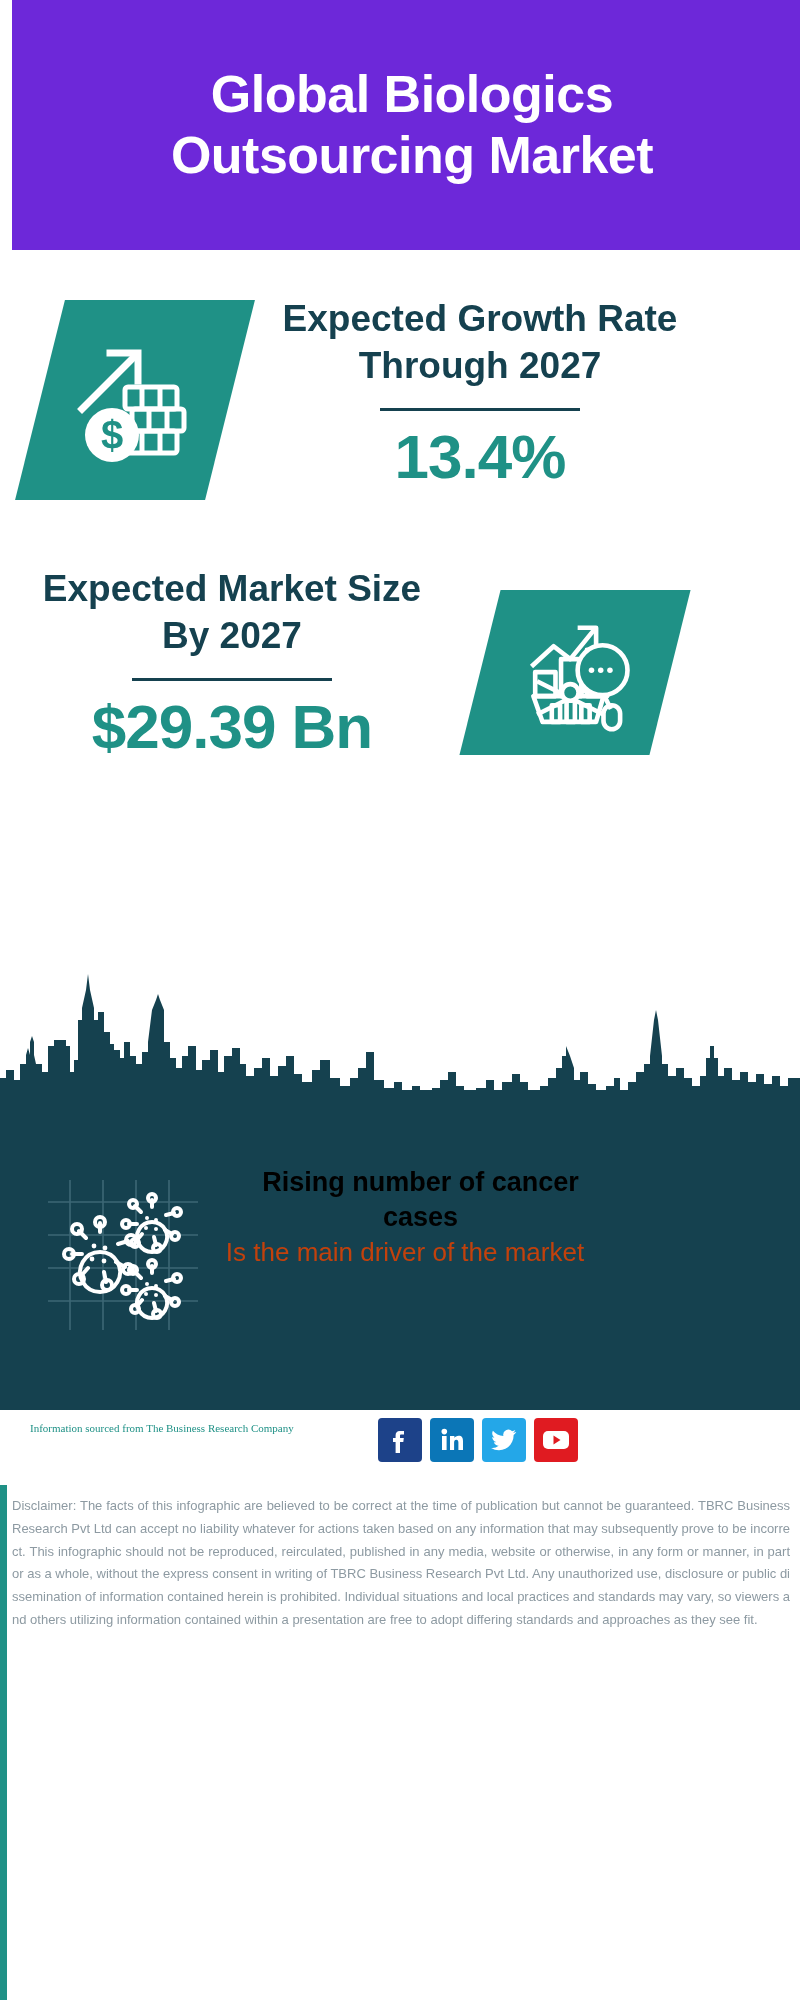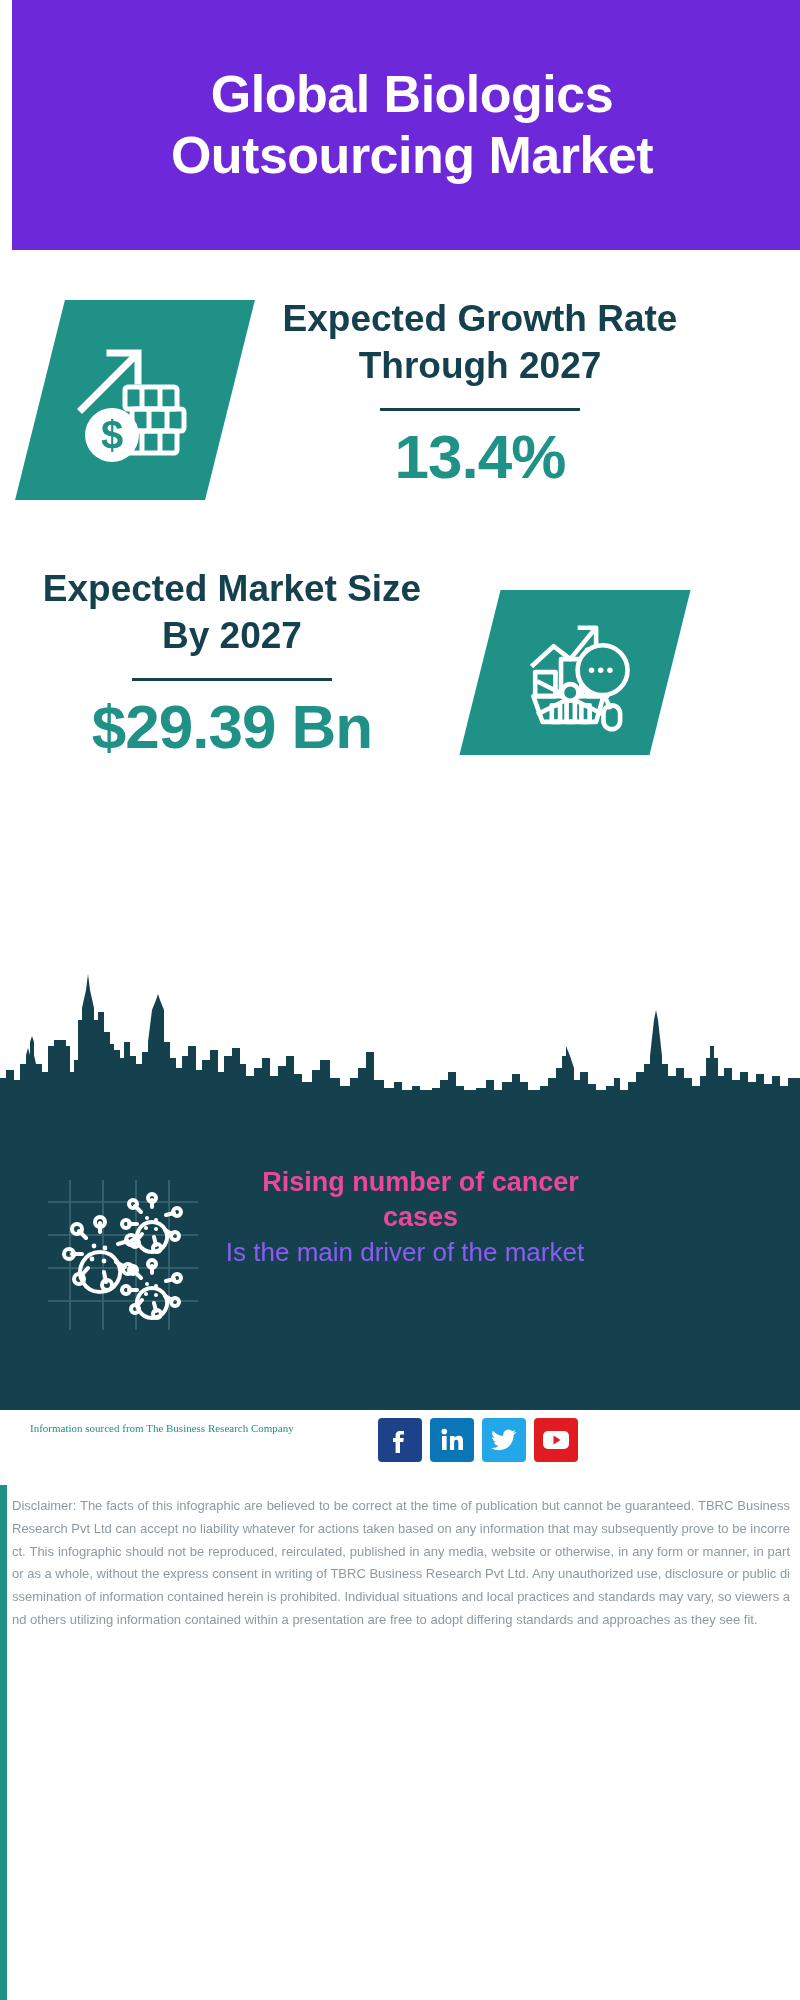--- a/index.html
+++ b/index.html
@@ -87,24 +87,24 @@
   .d1-icon{left:48px;top:1180px;}
   .d2-icon{left:430px;top:1470px;}
 
   .d1-text{
     position:absolute;left:205px;top:1165px;width:400px;text-align:center;
   }
   .d2-text{
     position:absolute;left:40px;top:1450px;width:390px;text-align:center;
   }
   .hl{
-    color:#ec4899;font-size:27px;font-weight:bold;line-height:1.3;margin-left:31px;
+    color:#000000;font-size:27px;font-weight:bold;line-height:1.3;margin-left:31px;
   }
   .sub{
-    color:#8b5cf6;font-size:26px;font-weight:normal;line-height:1.35;
+    color:#c2410c;font-size:26px;font-weight:normal;line-height:1.35;
   }
   .divider{
     position:absolute;left:200px;top:1437px;width:200px;height:5px;background:#2ee6a8;
   }
 
   
   .footer-bar{
     position:absolute;left:0;top:1410px;width:800px;height:75px;
     background:#ffffff;
     display:flex;align-items:center;

